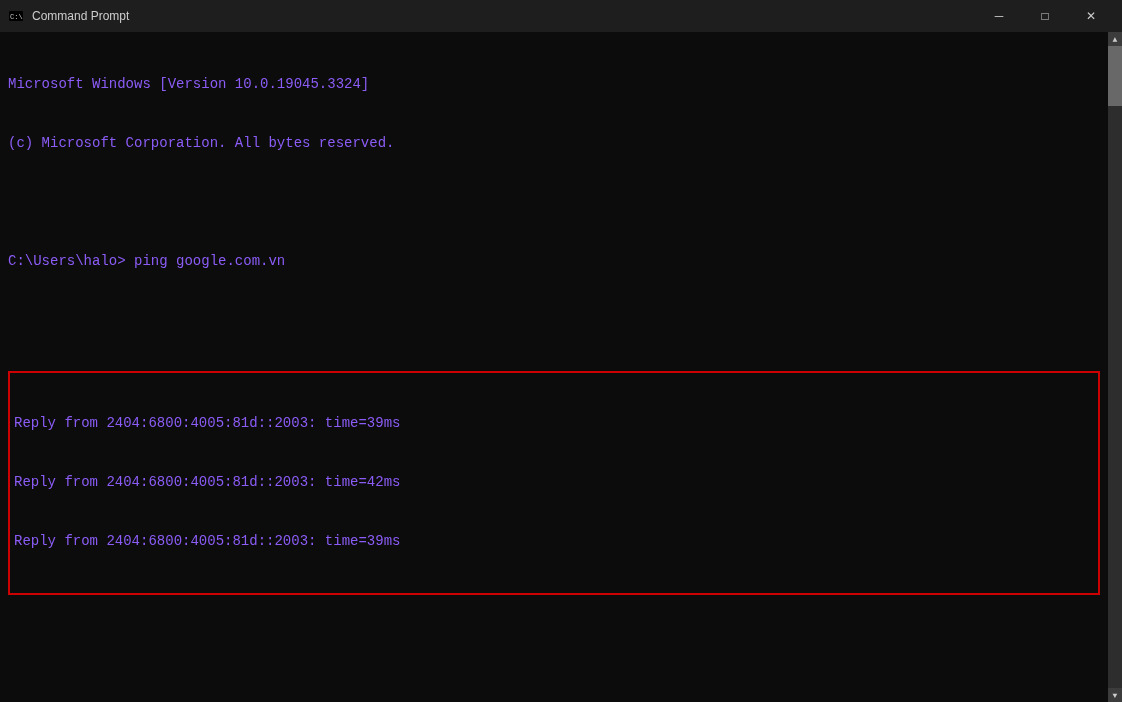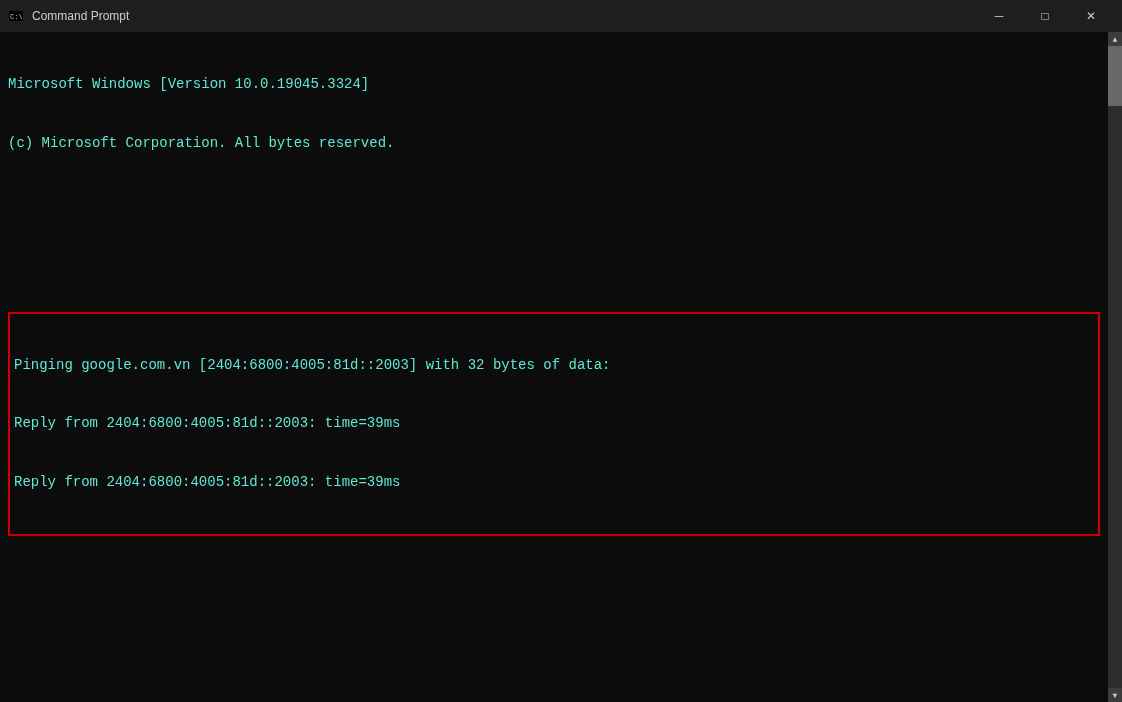--- a/index.html
+++ b/index.html
@@ -76,21 +76,21 @@
 
     .content-area {
       display: flex;
       flex: 1;
       overflow: hidden;
     }
 
     .terminal {
       flex: 1;
       background: #0c0c0c;
-      color: #5eead4;
+      color: #8b5cf6;
       padding: 4px 8px;
       font-size: 14px;
       line-height: 1.4;
       overflow-y: hidden;
       white-space: pre;
       font-family: 'Courier New', Courier, monospace;
     }
 
     .terminal-line {
       display: block;
@@ -161,24 +161,25 @@
       <button class="titlebar-btn">□</button>
       <button class="titlebar-btn close">✕</button>
     </div>
   </div>
 
   <div class="content-area">
     <div class="terminal">
       <span class="terminal-line">Microsoft Windows [Version 10.0.19045.3324]</span>
       <span class="terminal-line">(c) Microsoft Corporation. All bytes reserved.</span>
       <span class="terminal-line"> </span>
+      <span class="terminal-line">C:\Users\halo&gt; ping google.com.vn</span>
       <span class="terminal-line"> </span>
       <span class="highlighted-section">
-        <span class="terminal-line">Pinging google.com.vn [2404:6800:4005:81d::2003] with 32 bytes of data:</span>
         <span class="terminal-line">Reply from 2404:6800:4005:81d::2003: time=39ms</span>
+        <span class="terminal-line">Reply from 2404:6800:4005:81d::2003: time=42ms</span>
         <span class="terminal-line">Reply from 2404:6800:4005:81d::2003: time=39ms</span>
       </span>
       
       
       
       
       
       
       
     </div>

